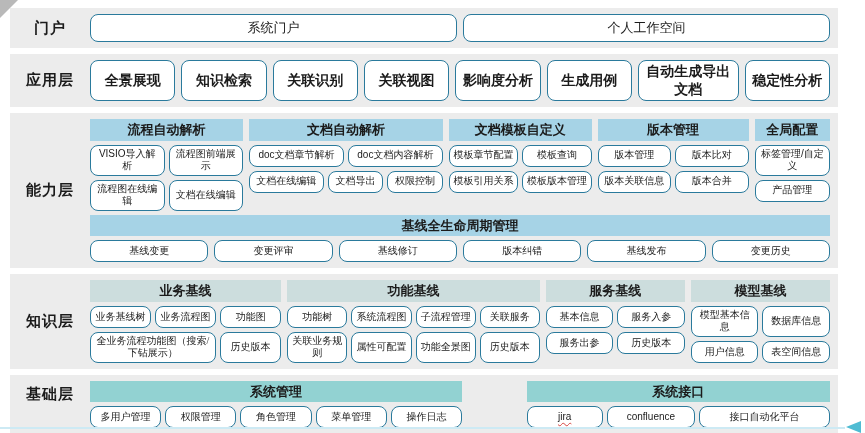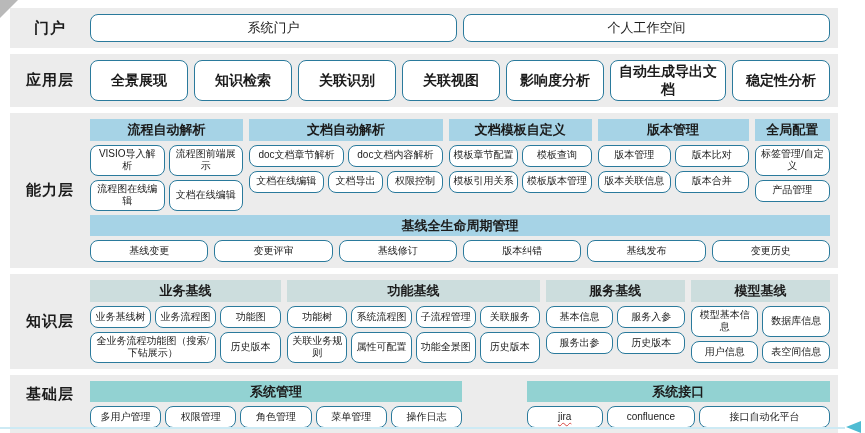--- a/index.html
+++ b/index.html
@@ -82,20 +82,21 @@
 
   <div class="band">
     <div class="layer-label">应用层</div>
     <div class="band-content">
       <div class="row">
         <div class="btn app-btn">全景展现</div>
         <div class="btn app-btn">知识检索</div>
         <div class="btn app-btn">关联识别</div>
         <div class="btn app-btn">关联视图</div>
         <div class="btn app-btn">影响度分析</div>
+        <div class="btn app-btn">生成用例</div>
         <div class="btn app-btn" style="flex:1.2">自动生成导出文档</div>
         <div class="btn app-btn">稳定性分析</div>
       </div>
     </div>
   </div>
 
   <div class="band">
     <div class="layer-label">能力层</div>
     <div class="band-content">
       <div class="groups-row">

